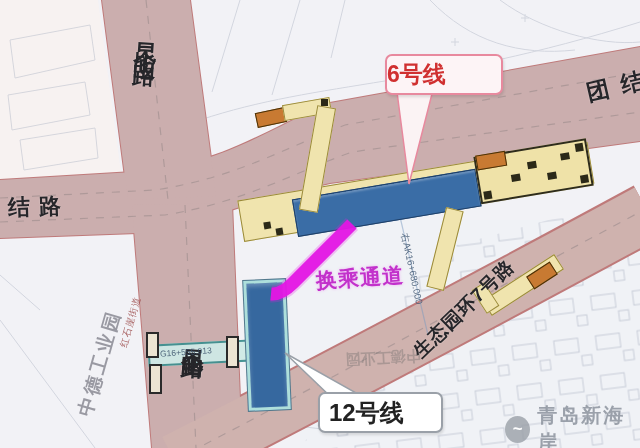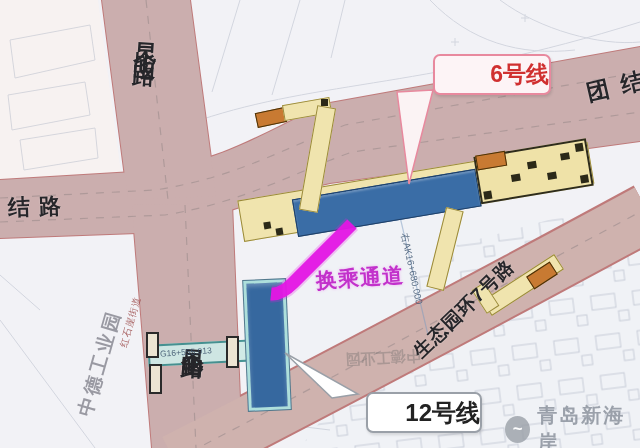--- a/index.html
+++ b/index.html
@@ -6,23 +6,23 @@
   #canvas{
     position:relative;width:640px;height:448px;overflow:hidden;
     background:#f2f2f6;
     font-family:"Liberation Sans",sans-serif;
   }
   #canvas svg{position:absolute;left:0;top:0;}
   .lbl{position:absolute;font-weight:bold;color:#2a2a2e;white-space:nowrap;}
   .vtext{writing-mode:vertical-rl;text-orientation:upright;}
   .roadname{font-size:23px;color:#26262a;text-shadow:0 0 2px rgba(255,255,255,.35);}
   .callout{
-    position:absolute;display:flex;align-items:center;justify-content:flex-end;
+    position:absolute;display:flex;align-items:center;justify-content:flex-start;
     background:#fdf4f6;border:2px solid #e8899e;border-radius:7px;
-    font-weight:bold;box-shadow:1px 2px 3px rgba(0,0,0,.12);margin-left:48px;
+    font-weight:bold;box-shadow:1px 2px 3px rgba(0,0,0,.12);
   }
   .station-band{
     position:absolute;left:238px;top:165px;width:355px;height:50px;
     transform:rotate(-9.5deg);
   }
   .band-yellow{position:absolute;left:0;top:6px;width:353px;height:40px;
     background:#f0e4ae;border:1px solid #9a8a3a;}
   .band-blue{position:absolute;left:54px;top:14px;width:184px;height:36px;
     background:#3a6da6;border:1px solid #1f3f66;box-shadow:inset 0 2px 2px rgba(255,255,255,.25);}
   .band-right{position:absolute;left:240px;top:2px;width:110px;height:44px;
@@ -166,21 +166,21 @@
   <div class="lbl" style="left:160px;top:347px;font-size:8.5px;color:#39506a;opacity:.85;font-weight:normal;transform:rotate(-4deg);">G16+555.913</div>
 
   <div class="lbl faint" style="left:383px;top:357px;font-size:15px;color:#666;opacity:.35;transform:translate(-50%,-50%) rotate(177deg);">中德工业园</div>
 
   <div class="lbl transfer-lbl" style="left:316px;top:264px;">换乘通道</div>
 
   <div class="callout" style="left:385px;top:54px;width:114px;height:37px;">
     <span style="color:#d03030;font-size:23px;">6号线</span>
   </div>
 
-  <div class="callout" style="left:318px;top:392px;width:112px;height:37px;background:#ffffff;border-color:#9aa0a8;">
+  <div class="callout" style="left:318px;top:392px;width:112px;height:37px;background:#ffffff;border-color:#9aa0a8;padding-left:9px;">
     <span style="color:#222;font-size:24px;">12号线</span>
   </div>
 
   <div class="watermark">
     <span class="wm-logo">~</span>
     <span class="wm-text">青岛新海岸</span>
   </div>
 
 </div>
 

